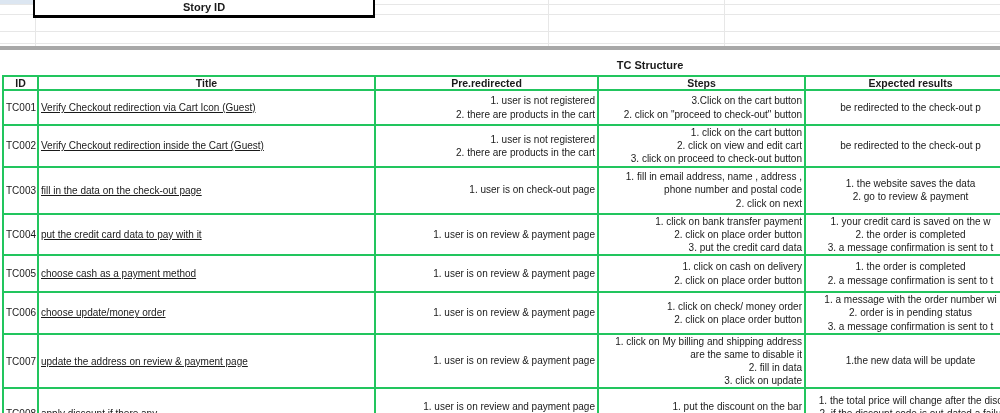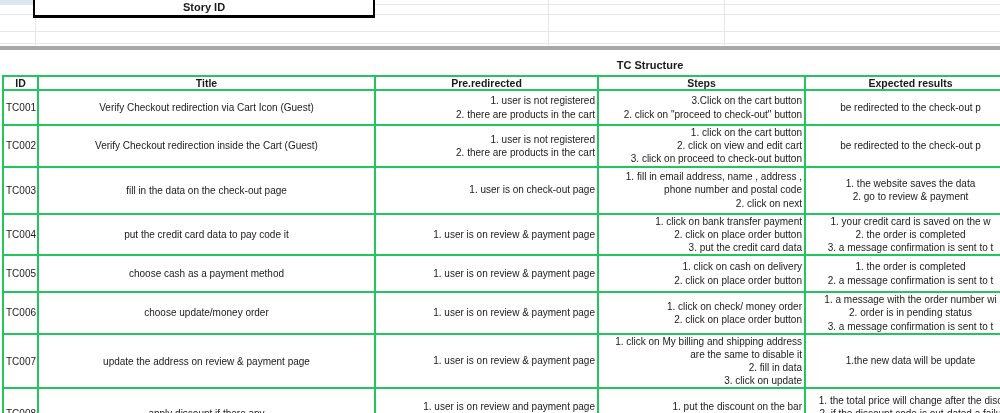--- a/index.html
+++ b/index.html
@@ -18,21 +18,21 @@
   .divider-band{position:absolute;left:0;top:46px;width:1000px;height:3.5px;background:#a8a8a8;}
   .section-title{position:absolute;left:0;top:57px;width:1300px;height:17px;line-height:17px;
                  text-align:center;font-weight:bold;font-size:11px;}
   
   table.tc{position:absolute;left:2px;top:75px;border-collapse:collapse;table-layout:fixed;
            width:1013px;font-size:10px;}
   table.tc th,table.tc td{border:2px solid #22c55e;vertical-align:middle;overflow:hidden;
            padding:0 2px;}
   table.tc th{font-weight:bold;font-size:10.5px;text-align:center;padding:0;}
   td.c-id{text-align:right;padding-left:3px;margin-left:36px;}
-  td.c-title{text-align:center;}
+  td.c-title{text-align:left;text-decoration:underline;}
   td.c-multi{text-align:right;white-space:pre-line;line-height:1.32;padding:0 3px;}
   td.c-exp{text-align:center;white-space:pre-line;line-height:1.32;padding:0;}
   
   .scrollbar{position:absolute;right:0;top:0;width:11px;height:413px;background:#f2f2f2;
              border-left:1px solid #dcdcdc;}
   .scroll-btn{position:absolute;left:1px;width:9px;height:11px;background:#fbfbfb;
               border:1px solid #c9c9c9;color:#8a8a8a;font-size:5px;line-height:10px;
               text-align:center;box-sizing:border-box;}
   .scroll-btn.up{top:383px;}
   .scroll-btn.down{top:396px;}
@@ -98,21 +98,21 @@
       <td class="c-id">TC003</td>
       <td class="c-title">fill in the data on the check-out page</td>
       <td class="c-multi">1. user is on check-out page</td>
       <td class="c-multi">1. fill in email address, name , address , phone number and postal code
 2. click on next</td>
       <td class="c-exp">1. the website saves the data
 2. go to review &amp; payment</td>
     </tr>
     <tr style="height:36px">
       <td class="c-id">TC004</td>
-      <td class="c-title">put the credit card data to pay code it</td>
+      <td class="c-title">put the credit card data to pay with it</td>
       <td class="c-multi">1. user is on review &amp; payment page</td>
       <td class="c-multi">1. click on bank transfer payment
 2. click on place order button
 3. put the credit card data</td>
       <td class="c-exp">1. your credit card is saved on the w
 2. the order is completed
 3. a message confirmation is sent to t</td>
     </tr>
     <tr style="height:37px">
       <td class="c-id">TC005</td>

